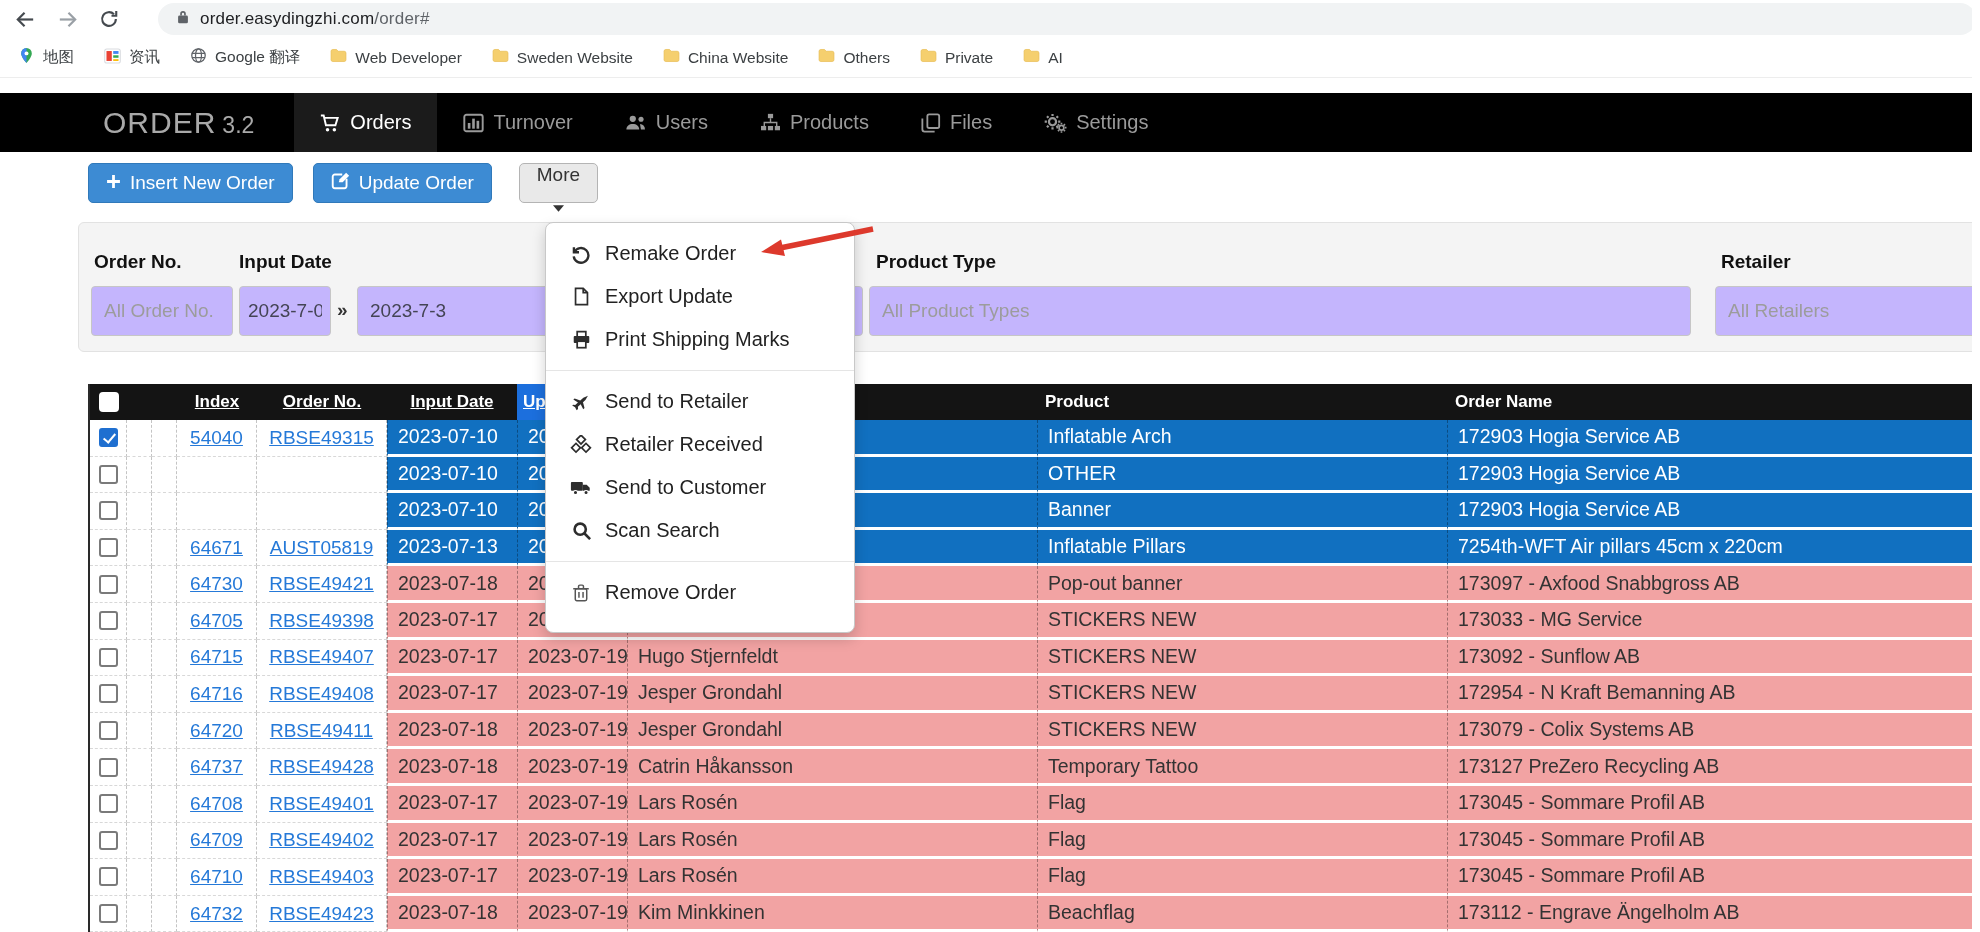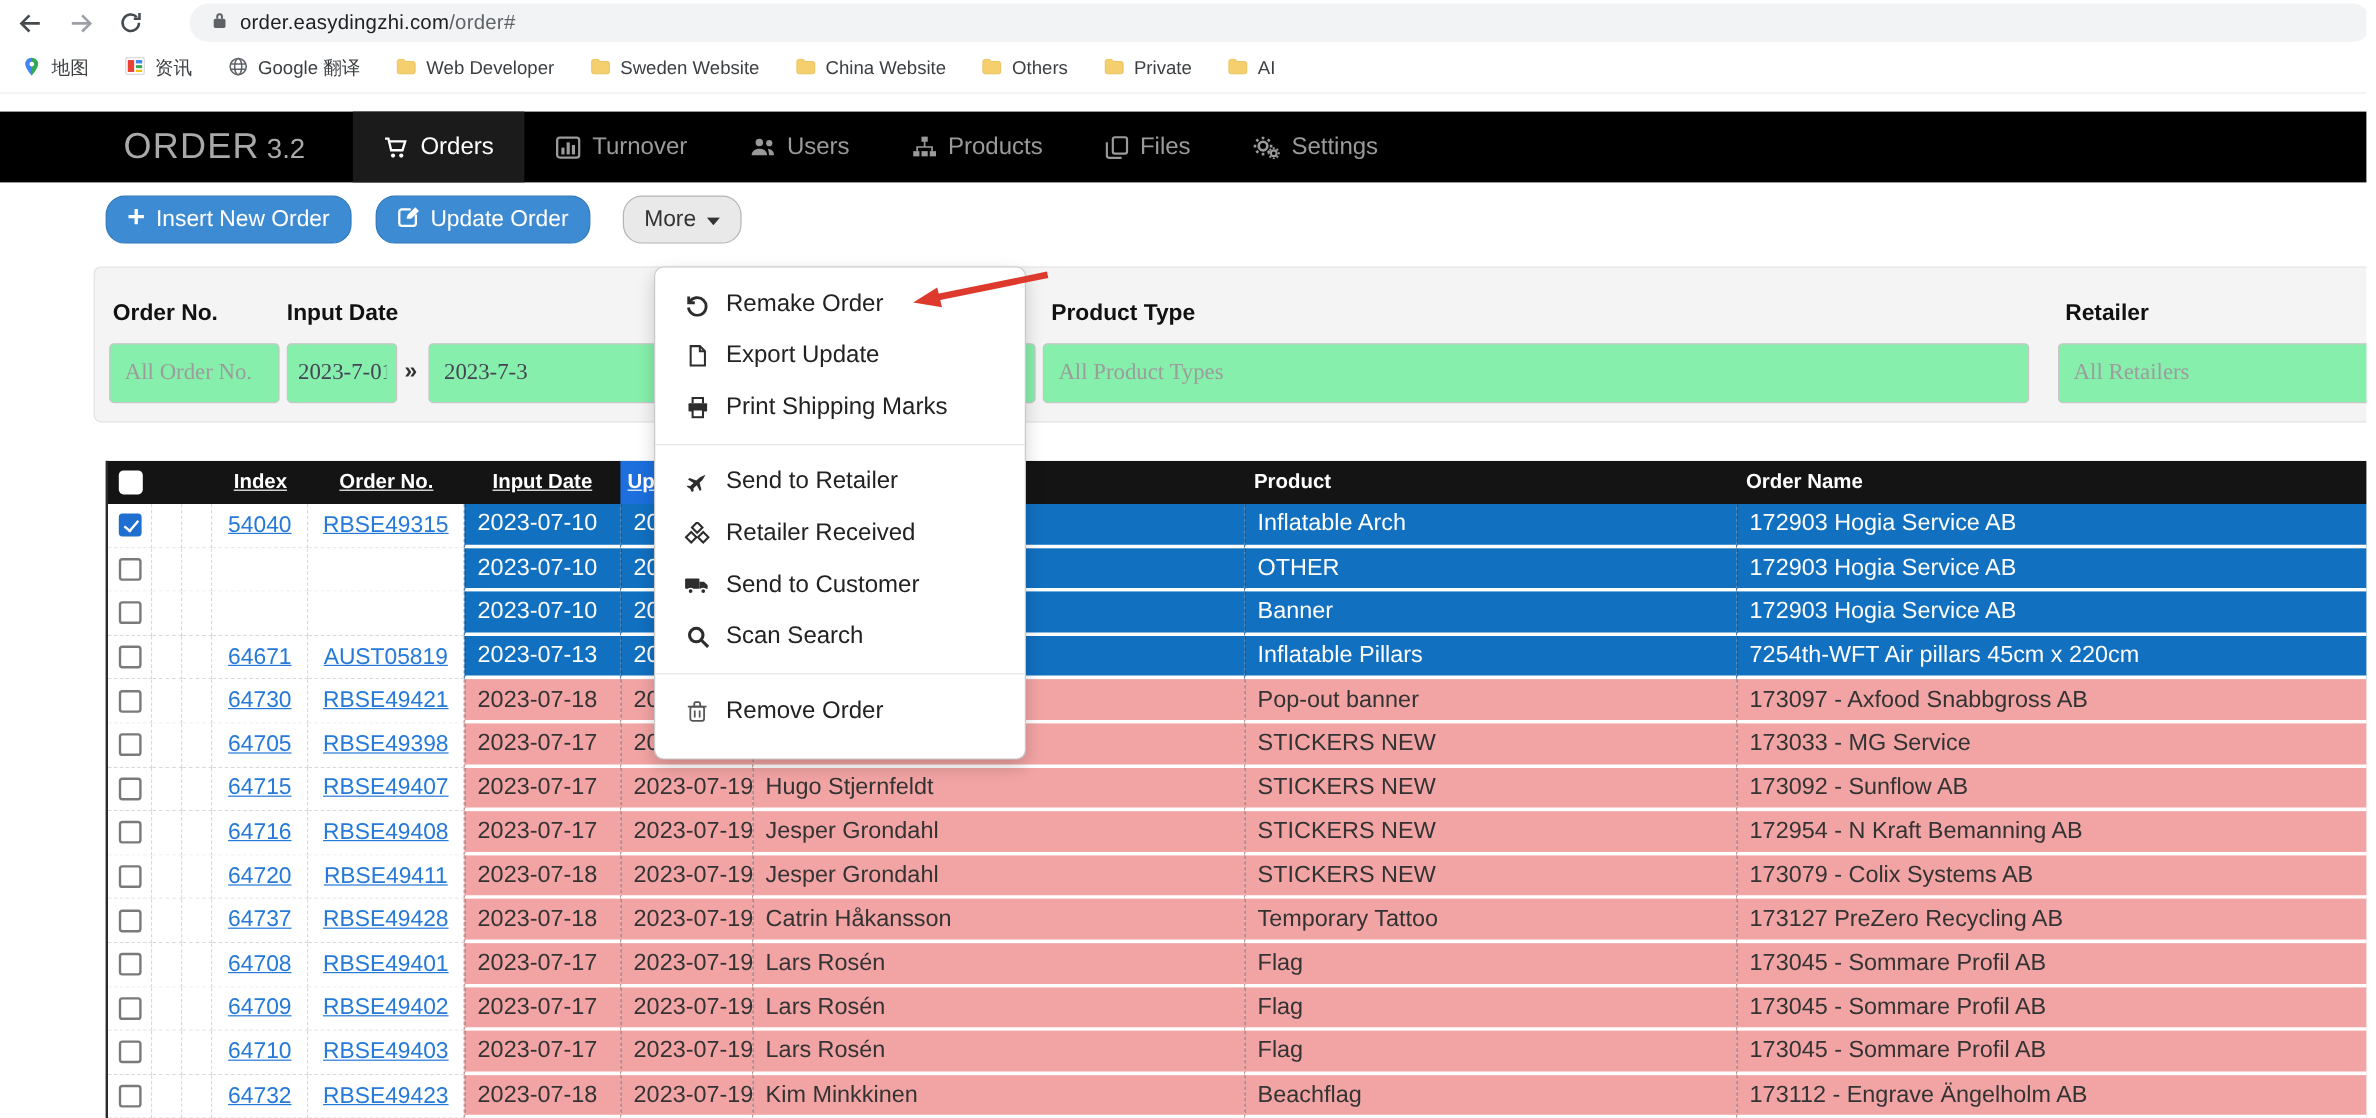--- a/index.html
+++ b/index.html
@@ -27,33 +27,33 @@
   #brand { display:flex; align-items:baseline; margin-left:103px; margin-right:40px; align-self:center; }
   #brand .brand-main { font-size:30px; color:#a9a9a9; letter-spacing:1px; }
   #brand .brand-ver { font-size:23px; color:#a9a9a9; margin-left:6px; }
   #nav-tabs { display:flex; align-items:stretch; }
   .nav-tab { display:flex; align-items:center; gap:9px; padding:0 26px; font-size:20px; color:#9a9a9a; cursor:pointer; }
   .nav-tab.active { background:#1b1b1b; color:#fff; }
 
   
   #toolbar { position:absolute; left:88px; top:163px; display:flex; align-items:flex-start; }
   .btn { display:inline-flex; align-items:center; gap:9px; height:40px; padding:0 17px;
-    border-radius:16px; font-size:19px; cursor:pointer; white-space:nowrap; }
+    border-radius:5px; font-size:19px; cursor:pointer; white-space:nowrap; }
   .btn-primary { background:#3d8bd3; border:1px solid #3079ba; color:#fff; }
   #insert-btn { margin-right:20px; }
   #update-btn { margin-right:27px; }
-  .btn-default { background:#e9e9e9; border:1px solid #b4b4b4; color:#333; }
+  .btn-default { background:#e9e9e9; border:1px solid #b4b4b4; color:#333;flex-direction:column; }
 
   
   #filter-panel { position:absolute; left:78px; top:222px; width:1902px; height:130px;
     background:#f4f4f4; border:1px solid #e2e2e2; border-radius:6px; }
   .flabel { position:absolute; font-size:19px; font-weight:bold; color:#111; }
   .finput { position:absolute; height:50px; border:1px solid #c6c6c6; border-radius:4px;
-    background:#86efac; font-size:19px; color:#444; padding:0 12px;
-    font-family:Liberation Serif, serif; }
+    background:#c4b5fd; font-size:19px; color:#444; padding:0 12px;
+    font-family:Liberation Sans, sans-serif; }
   .finput::placeholder { color:#9c9c9c; opacity:1; }
   #date-sep { position:absolute; left:258px; top:76px; font-size:19px; font-weight:bold; color:#333; }
 
   
   #orders-table { position:absolute; left:88px; top:384px; width:1892px; height:548px;
     border-left:2px solid #2a2a2a; overflow:hidden; }
   .tgrid { display:grid; grid-template-columns:37px 25px 25px 80px 130px 130px 110px 410px 410px 1fr; }
   #table-header { height:36px; background:#141414; align-items:center; }
   .hcell { color:#fff; font-size:17px; font-weight:bold; height:36px; display:flex; align-items:center; }
   .hcell.center { justify-content:center; }

